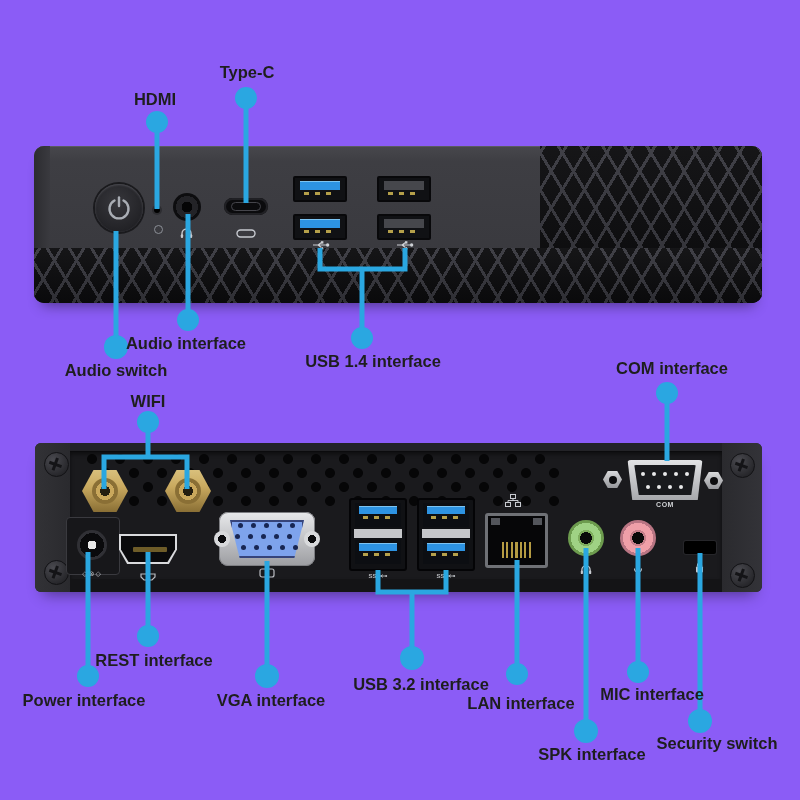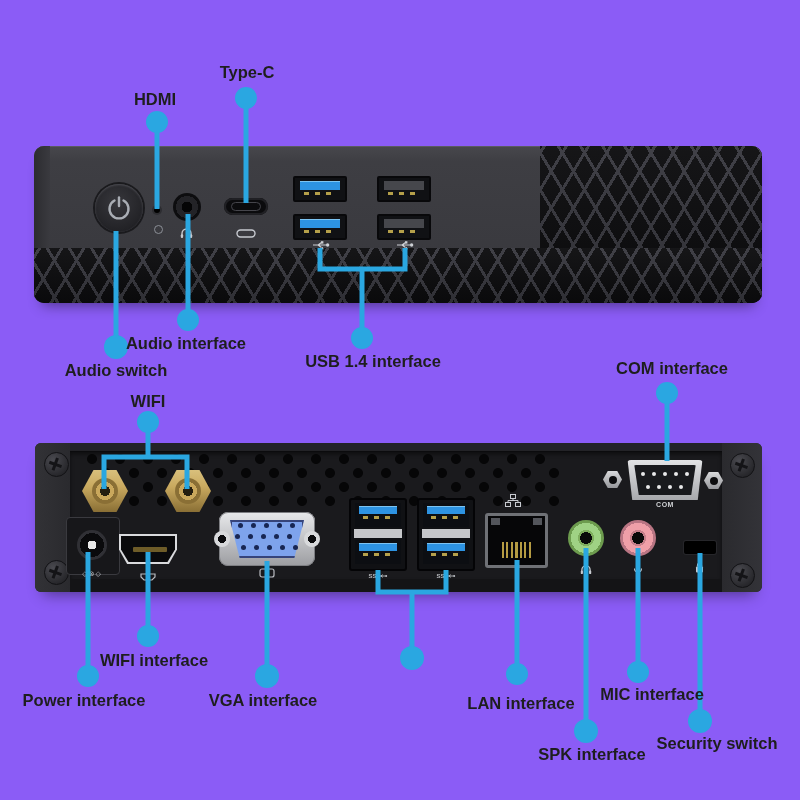--- a/index.html
+++ b/index.html
@@ -334,20 +334,21 @@
 
   <div class="lbl" style="left:247px;top:72px">Type-C</div>
   <div class="lbl" style="left:155px;top:99px">HDMI</div>
   <div class="lbl" style="left:116px;top:370px">Audio switch</div>
   <div class="lbl" style="left:186px;top:343px">Audio interface</div>
   <div class="lbl" style="left:373px;top:361px">USB 1.4 interface</div>
 
   <div class="lbl" style="left:148px;top:401px">WIFI</div>
   <div class="lbl" style="left:672px;top:368px">COM interface</div>
   <div class="lbl" style="left:84px;top:700px">Power interface</div>
-  <div class="lbl" style="left:154px;top:660px">WIFI interface</div>
-  <div class="lbl" style="left:263px;top:700px">VGA interface</div>
+  <div class="lbl" style="left:154px;top:660px">REST interface</div>
+  <div class="lbl" style="left:271px;top:700px">VGA interface</div>
+  <div class="lbl" style="left:421px;top:684px">USB 3.2 interface</div>
   <div class="lbl" style="left:521px;top:703px">LAN interface</div>
   <div class="lbl" style="left:592px;top:754px">SPK interface</div>
   <div class="lbl" style="left:652px;top:694px">MIC interface</div>
   <div class="lbl" style="left:717px;top:743px">Security switch</div>
 
 </div>
 
 </body></html>

